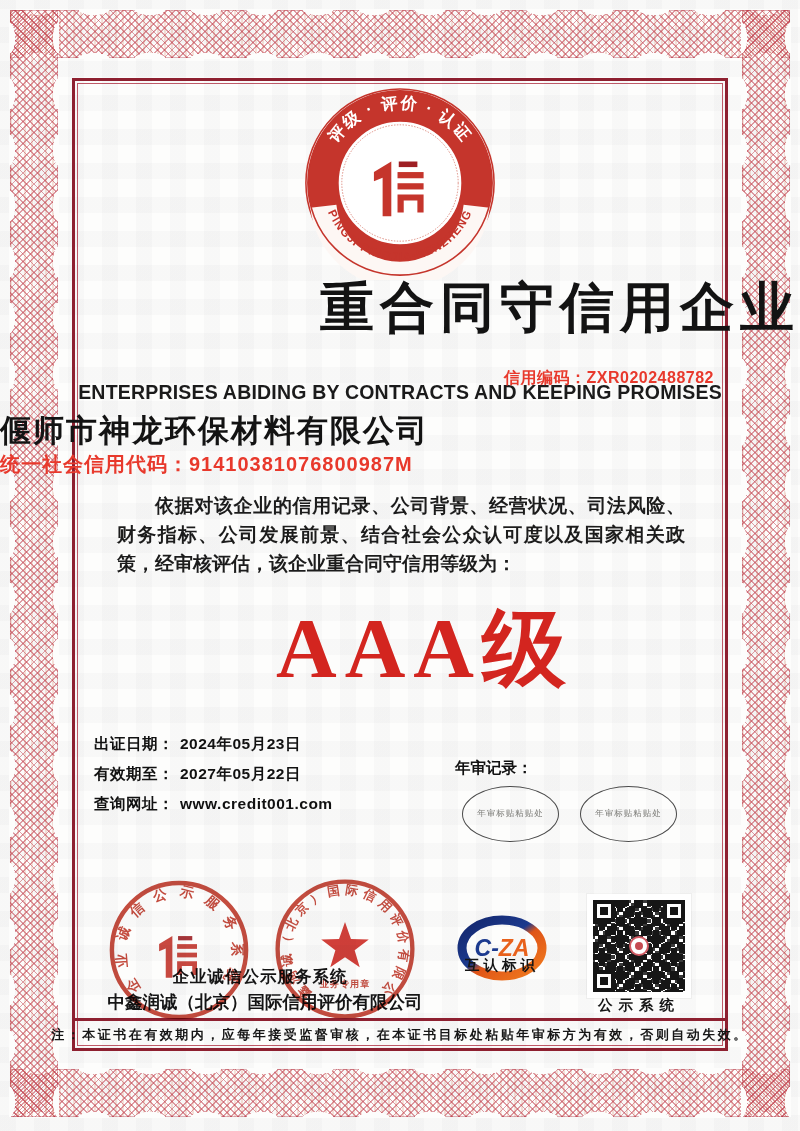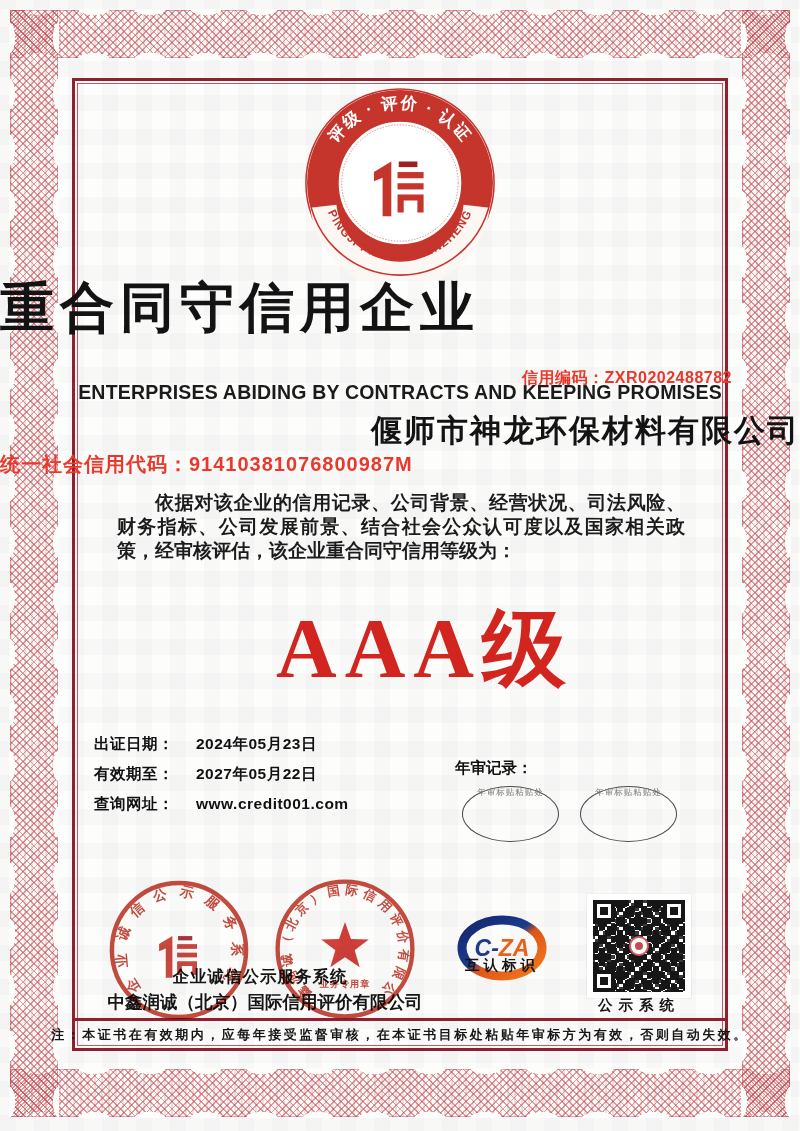--- a/index.html
+++ b/index.html
@@ -54,51 +54,51 @@
                 border-top:3px solid #8e2030; display:flex; align-items:center;
                 justify-content:center; }
   .note-strip span { font-size:13px; font-weight:800; letter-spacing:2.5px;
                      color:#171717; white-space:nowrap; }
 
   
   .abs { position:absolute; }
 
   .seal-top { left:303px; top:86px; width:194px; height:194px; }
 
-  .title { top:272px; left:0; width:100%; text-align:left;
+  .title { top:272px; left:0; width:100%; text-align:right;
            font-family:"Liberation Serif","DejaVu Serif",serif;
            font-size:54px; font-weight:900; letter-spacing:6px; color:#131313; }
   .subtitle { top:338px; left:0; width:100%; text-align:center;
               font-size:19.5px; font-weight:700; color:#1b1b1b; letter-spacing:0.2px;margin-top:43px; }
-  .credit-line { top:368px; right:68px; font-size:16px; font-weight:700;
+  .credit-line { top:368px; right:86px; font-size:16px; font-weight:700;
                  color:#e8392c; letter-spacing:0.5px; }
 
-  .company { top:410px; left:0; width:100%; text-align:right;
+  .company { top:410px; left:0; width:100%; text-align:left;
              font-family:"Liberation Serif","DejaVu Serif",serif;
              font-size:31px; font-weight:900; letter-spacing:2px; color:#131313; }
   .uscc { top:451px; left:0; width:100%; 
           font-size:20px; font-weight:700; color:#e8392c; letter-spacing:1px; }
 
   .para { top:491px; left:117px; width:568px;
           font-family:"Liberation Serif","DejaVu Serif",serif;
-          font-size:19px; font-weight:700; line-height:24px; color:#1c1c1c;
+          font-size:19px; font-weight:700; line-height:29px; color:#1c1c1c;
           text-align:justify; text-indent:38px; }
 
   .grade { top:592px; left:0; width:100%; text-align:center;
            font-family:"Liberation Serif","DejaVu Serif",serif;
            font-size:84px; font-weight:900; letter-spacing:8px; color:#d3251f;margin-left:25px; }
 
   .info { top:729px; left:94px; }
   .info-row { font-size:15.5px; font-weight:800; color:#111; line-height:30px;
               letter-spacing:0.5px; }
-  .info-row .val { margin-left:22px; }
+  .info-row .val { margin-left:6px; }
 
   .annual-label { top:758px; left:455px; font-size:15.5px; font-weight:800; color:#111;font-family:Liberation Mono, monospace; }
   .oval { top:786px; width:97px; height:56px; border:1.4px solid #4a4a4a;
-          border-radius:50%; display:flex; justify-content:center; }
+          border-radius:50%; display:flex; align-items:center; justify-content:center; }
   .oval span { font-size:8.5px; color:#7a7a76; letter-spacing:1px; }
   .oval-1 { left:462px; } .oval-2 { left:580px; }
 
   .footer-line1 { top:966px; left:140px; width:240px; text-align:center;
                   font-size:16.5px; font-weight:800; color:#151515; letter-spacing:1px; }
   .footer-line2 { top:990px; left:90px; width:350px; text-align:center;
                   font-size:17.5px; font-weight:800; color:#151515; }
 
   .stamp { mix-blend-mode:multiply; opacity:.9; }
   .stamp-left  { left:105px; top:876px; width:148px; height:148px; }

